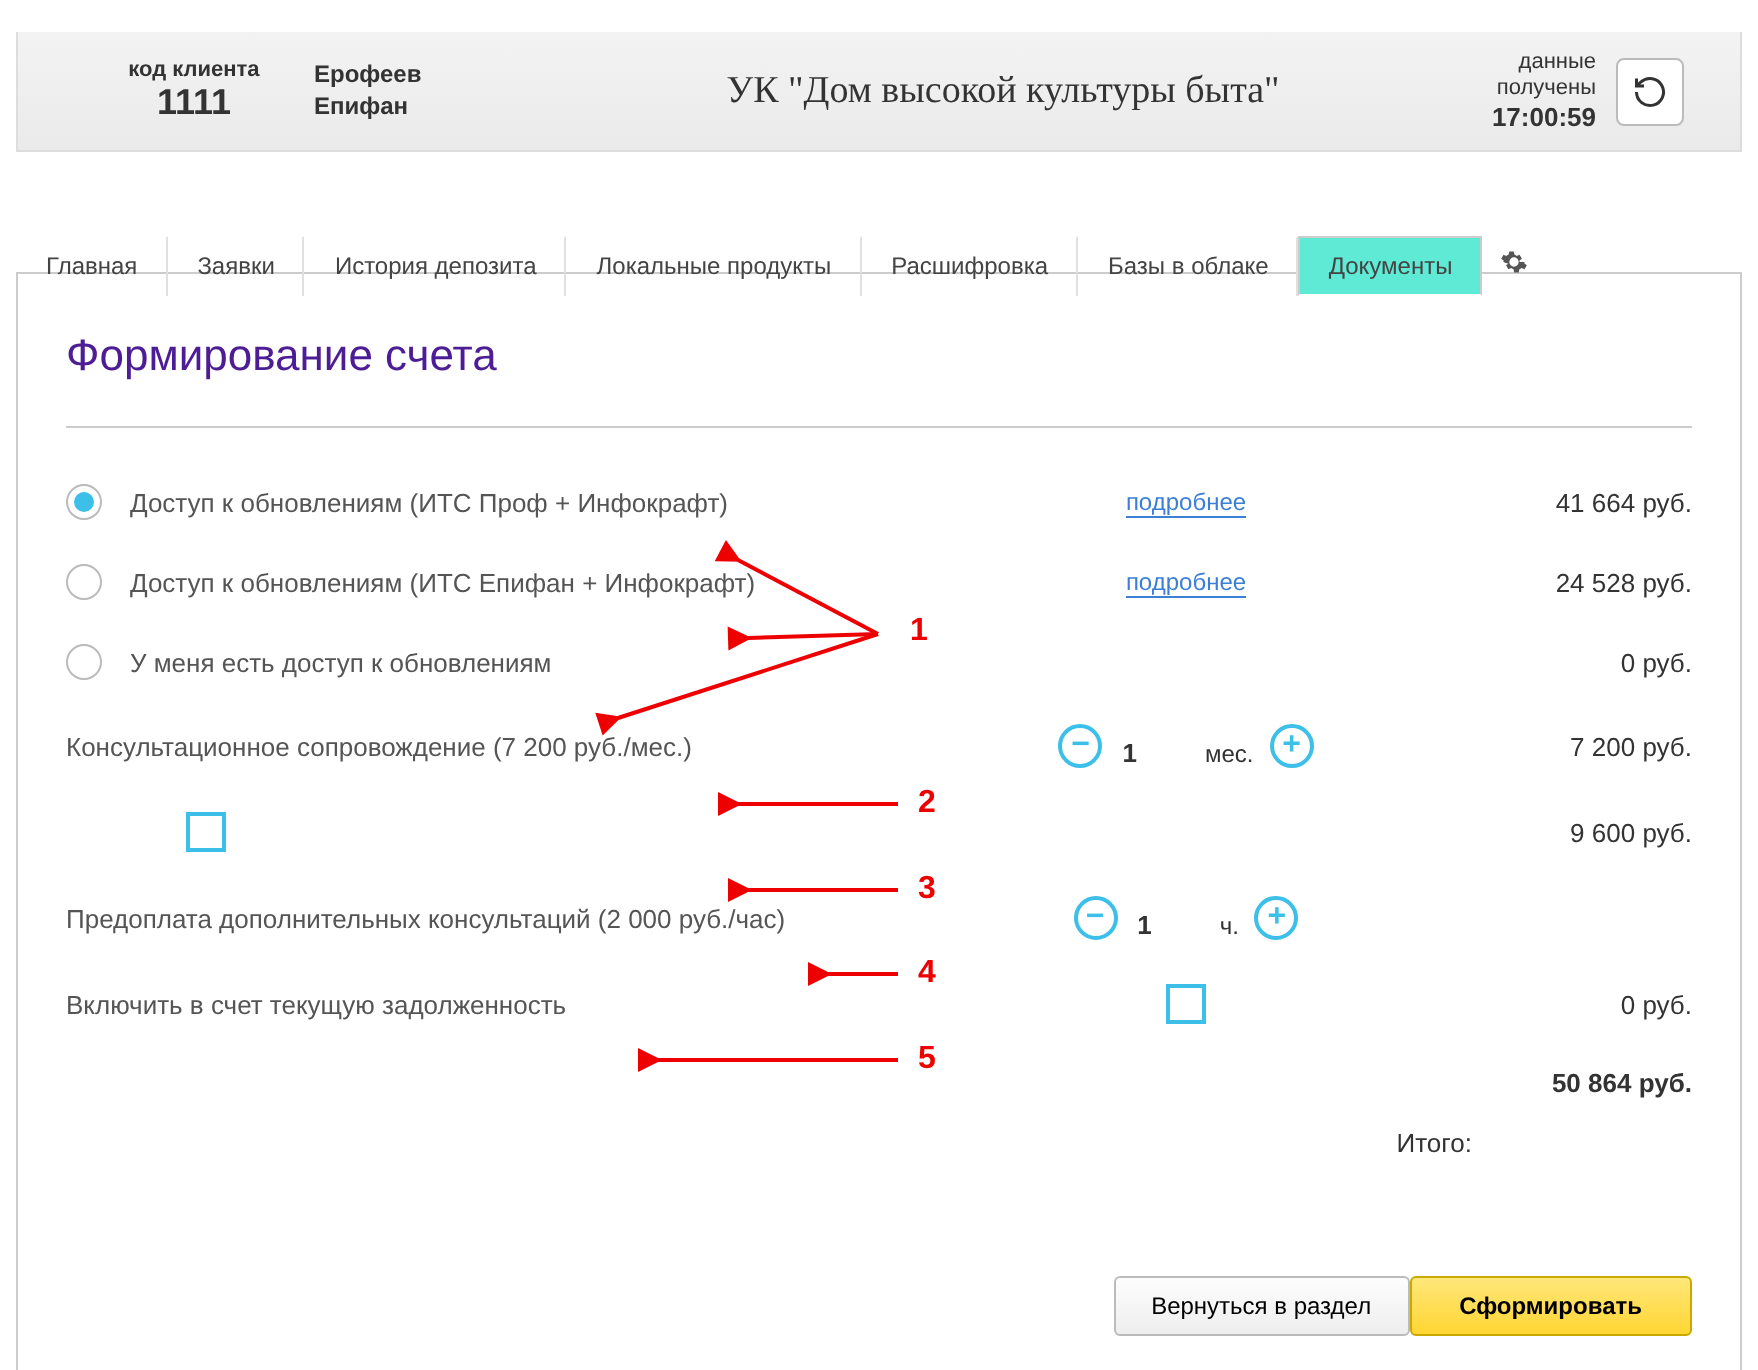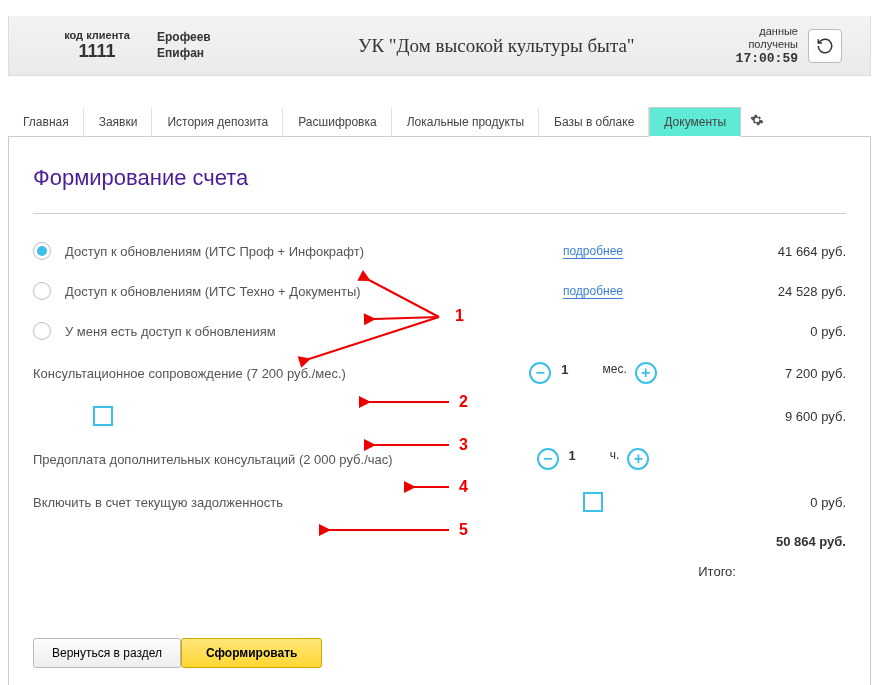--- a/index.html
+++ b/index.html
@@ -21,21 +21,21 @@
     padding: 8px 28px;
     margin: 16px 8px;
     height: 60px;
   }
   .client-block { width: 120px; text-align: center; }
   .client-label { font-size: 11px; color: #333; font-weight: bold; }
   .client-id { font-size: 18px; font-weight: bold; }
   .client-name { width: 100px; font-size: 12px; font-weight: bold; line-height: 1.3; }
   .company { flex: 1; text-align: center; font-size: 19px; color: #333; font-family: Georgia, serif; }
   .data-received { text-align: right; font-size: 11px; line-height: 1.2; margin-right: 10px; }
-  .data-received .time { font-weight: bold; font-size: 13px; font-family: Liberation Mono, monospace; }
+  .data-received .time { font-weight: bold; font-size: 13px; }
   .refresh-btn {
     width: 34px; height: 34px;
     border: 1px solid #bbb;
     border-radius: 4px;
     background: #fff;
     display: flex; align-items: center; justify-content: center;
     cursor: pointer;
   }
   .tabs {
     display: flex;
@@ -43,21 +43,21 @@
     border-bottom: 1px solid #ccc;
     font-size: 12px;
   }
   .tab {
     padding: 7px 14px;
     border: 1px solid transparent;
     border-bottom: none;
     color: #444;
     cursor: pointer;
     position: relative;
-    top: 1px;
+    top: 12px;
     white-space: nowrap;
   }
   .tab.sep { border-right: 1px solid #e0e0e0; }
   .tab.active {
     border: 1px solid #ccc;
     border-bottom: 1px solid #fff;
     background: #5eead4;
   }
   .tab.gear { padding: 5px 8px; }
   .panel {
@@ -74,21 +74,21 @@
     margin: 8px 0 22px 0;
     font-weight: normal;
   }
   .hr { border-top: 1px solid #ccc; margin-bottom: 28px; }
   .row {
     display: flex;
     align-items: center;
     margin-bottom: 22px;
   }
   .row .left { flex: 0 0 490px; display: flex; align-items: center; position: relative; }
-  .row .mid { flex: 0 0 140px; display: flex; align-items: flex-start; justify-content: center; gap:4px;}
+  .row .mid { flex: 0 0 140px; display: flex; align-items: flex-end; justify-content: center; gap:4px;}
   .row .right { flex: 1; text-align: right; white-space: nowrap; }
   .radio {
     width: 18px; height: 18px;
     border: 1px solid #bbb;
     border-radius: 50%;
     margin-right: 14px;
     display: inline-flex;
     align-items: center; justify-content: center;
     cursor: pointer;
     flex-shrink: 0;
@@ -118,21 +118,21 @@
     width: 20px; height: 20px;
     border: 2px solid #3cbfe8;
     cursor: pointer;
   }
   .total-row { display: flex; justify-content: flex-end; margin-top: 10px; font-size: 13px; }
   .total-row .lbl { margin-right: 40px; margin-top: 30px; }
   .total-row .val { font-weight: bold; }
   .footer-btns {
     position: absolute;
     left: 24px; right: 24px; bottom: 18px;
-    display: flex; justify-content: flex-start;
+    display: flex; justify-content: flex-end;
   }
   .btn {
     padding: 7px 18px;
     border: 1px solid #bbb;
     border-radius: 3px;
     background: linear-gradient(#fdfdfd, #eee);
     font-size: 12px;
     cursor: pointer;
   }
   .btn.primary {
@@ -168,22 +168,22 @@
         <path d="M3 12a9 9 0 1 0 3-6.7L3 8"></path>
         <path d="M3 3v5h5"></path>
       </svg>
   </div>
 </div>
 
 <div class="tabs">
   <div class="tab sep">Главная</div>
   <div class="tab sep">Заявки</div>
   <div class="tab sep">История депозита</div>
+  <div class="tab sep">Локальные продукты</div>
   <div class="tab sep">Расшифровка</div>
-  <div class="tab sep">Локальные продукты</div>
   <div class="tab sep">Базы в облаке</div>
   <div class="tab active">Документы</div>
   <div class="tab gear">
     <svg width="14" height="14" viewBox="0 0 24 24" fill="#555">
         <path d="M12 8a4 4 0 100 8 4 4 0 000-8zm9 4a7 7 0 01-.1 1.2l2.1 1.6-2 3.4-2.5-1a7 7 0 01-2 1.2l-.4 2.6h-4l-.4-2.6a7 7 0 01-2-1.2l-2.5 1-2-3.4 2.1-1.6A7 7 0 013 12a7 7 0 01.1-1.2L1 9.2l2-3.4 2.5 1a7 7 0 012-1.2L7.9 3h4l.4 2.6a7 7 0 012 1.2l2.5-1 2 3.4-2.1 1.6c.1.4.1.8.1 1.2z"></path>
       </svg>
   </div>
 </div>
 
 <div class="panel">
@@ -197,21 +197,21 @@
     </div>
     <div class="mid">
         <span class="more-link">подробнее</span>
       </div>
     <div class="right price"><span>41 664</span> <span>руб.</span></div>
   </div>
 
   <div class="row">
     <div class="left">
       <span class="radio"></span>
-      <span class="row-label">Доступ к обновлениям (ИТС Техно + Документы)</span>
+      <span class="row-label">Доступ к обновлениям (ИТС Епифан + Инфокрафт)</span>
     </div>
     <div class="mid">
         <span class="more-link">подробнее</span>
       </div>
     <div class="right price"><span>24 528</span> <span>руб.</span></div>
   </div>
 
   <div class="row">
     <div class="left">
       <span class="radio"></span>

